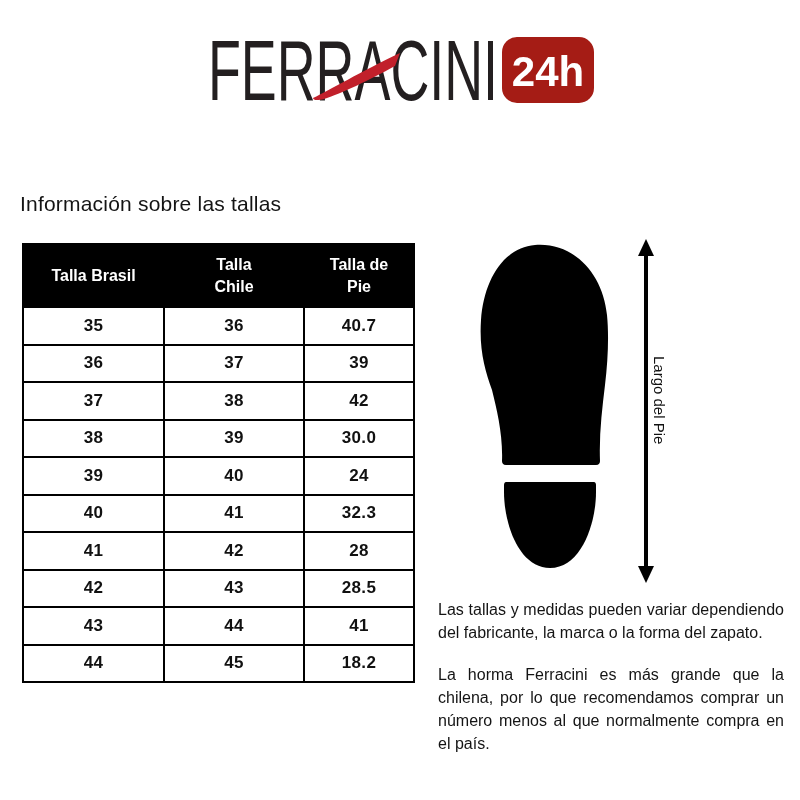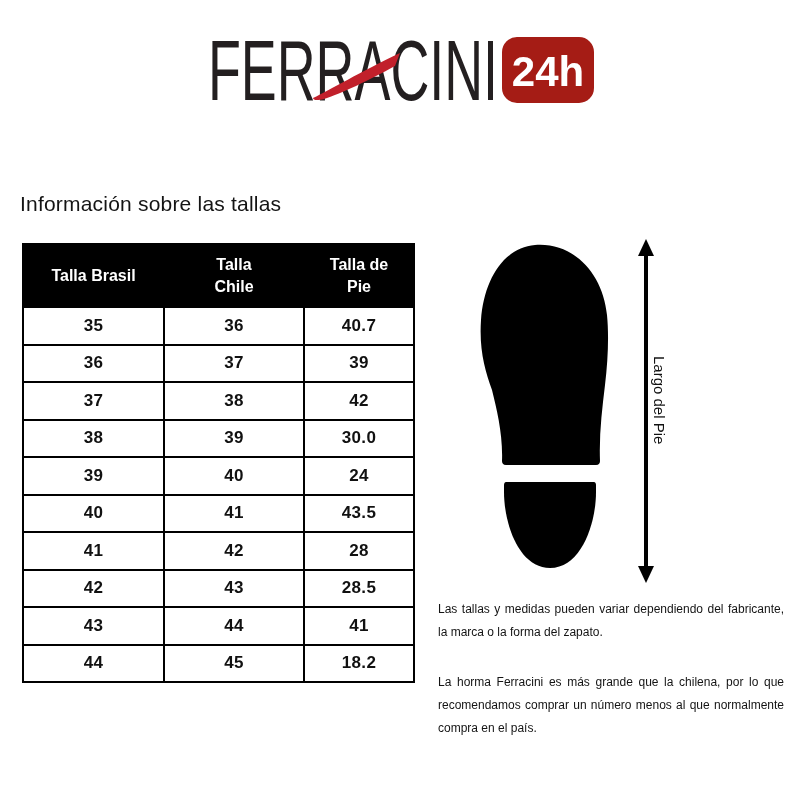--- a/index.html
+++ b/index.html
@@ -34,22 +34,22 @@
   
   .sole-svg  { position: absolute; left: 475px; top: 242px; }
   .arrow-svg { position: absolute; left: 631px; top: 238px; }
   .arrow-label {
       position: absolute; left: 651px; top: 356px; height: 90px;
       writing-mode: vertical-rl; font-size: 15px; color: #111; white-space: nowrap;
   }
 
   
   .notes { position: absolute; left: 438px; top: 598px; width: 346px; }
-  .notes p { font-size: 12px; line-height: 23px; text-align: justify; color: #141414; }
-  .notes p + p { margin-top: 27px; }
+  .notes p { font-size: 16px; line-height: 23px; text-align: justify; color: #141414; }
+  .notes p + p { margin-top: 19px; }
 </style>
 </head>
 <body>
 
 <div class="stage">
 
   <div class="logo-wrap">
     <svg width="400" height="84" viewBox="0 0 400 84">
       <text x="8" y="72" font-family="Liberation Sans, sans-serif" font-size="86" font-weight="normal" fill="#231f20" textLength="290" lengthAdjust="spacingAndGlyphs">FERRACINI</text>
       <path d="M 113 70 C 130 62 160 44 200 25 L 195 38 C 170 52 140 66 124 71 C 117 73 113 72 113 70 Z" fill="#c1202b"></path>
@@ -97,21 +97,21 @@
         <td>30.0</td>
       </tr>
       <tr>
         <td>39</td>
         <td>40</td>
         <td>24</td>
       </tr>
       <tr>
         <td>40</td>
         <td>41</td>
-        <td>43.5</td>
+        <td>32.3</td>
       </tr>
       <tr>
         <td>41</td>
         <td>42</td>
         <td>28</td>
       </tr>
       <tr>
         <td>42</td>
         <td>43</td>
         <td>28.5</td>

